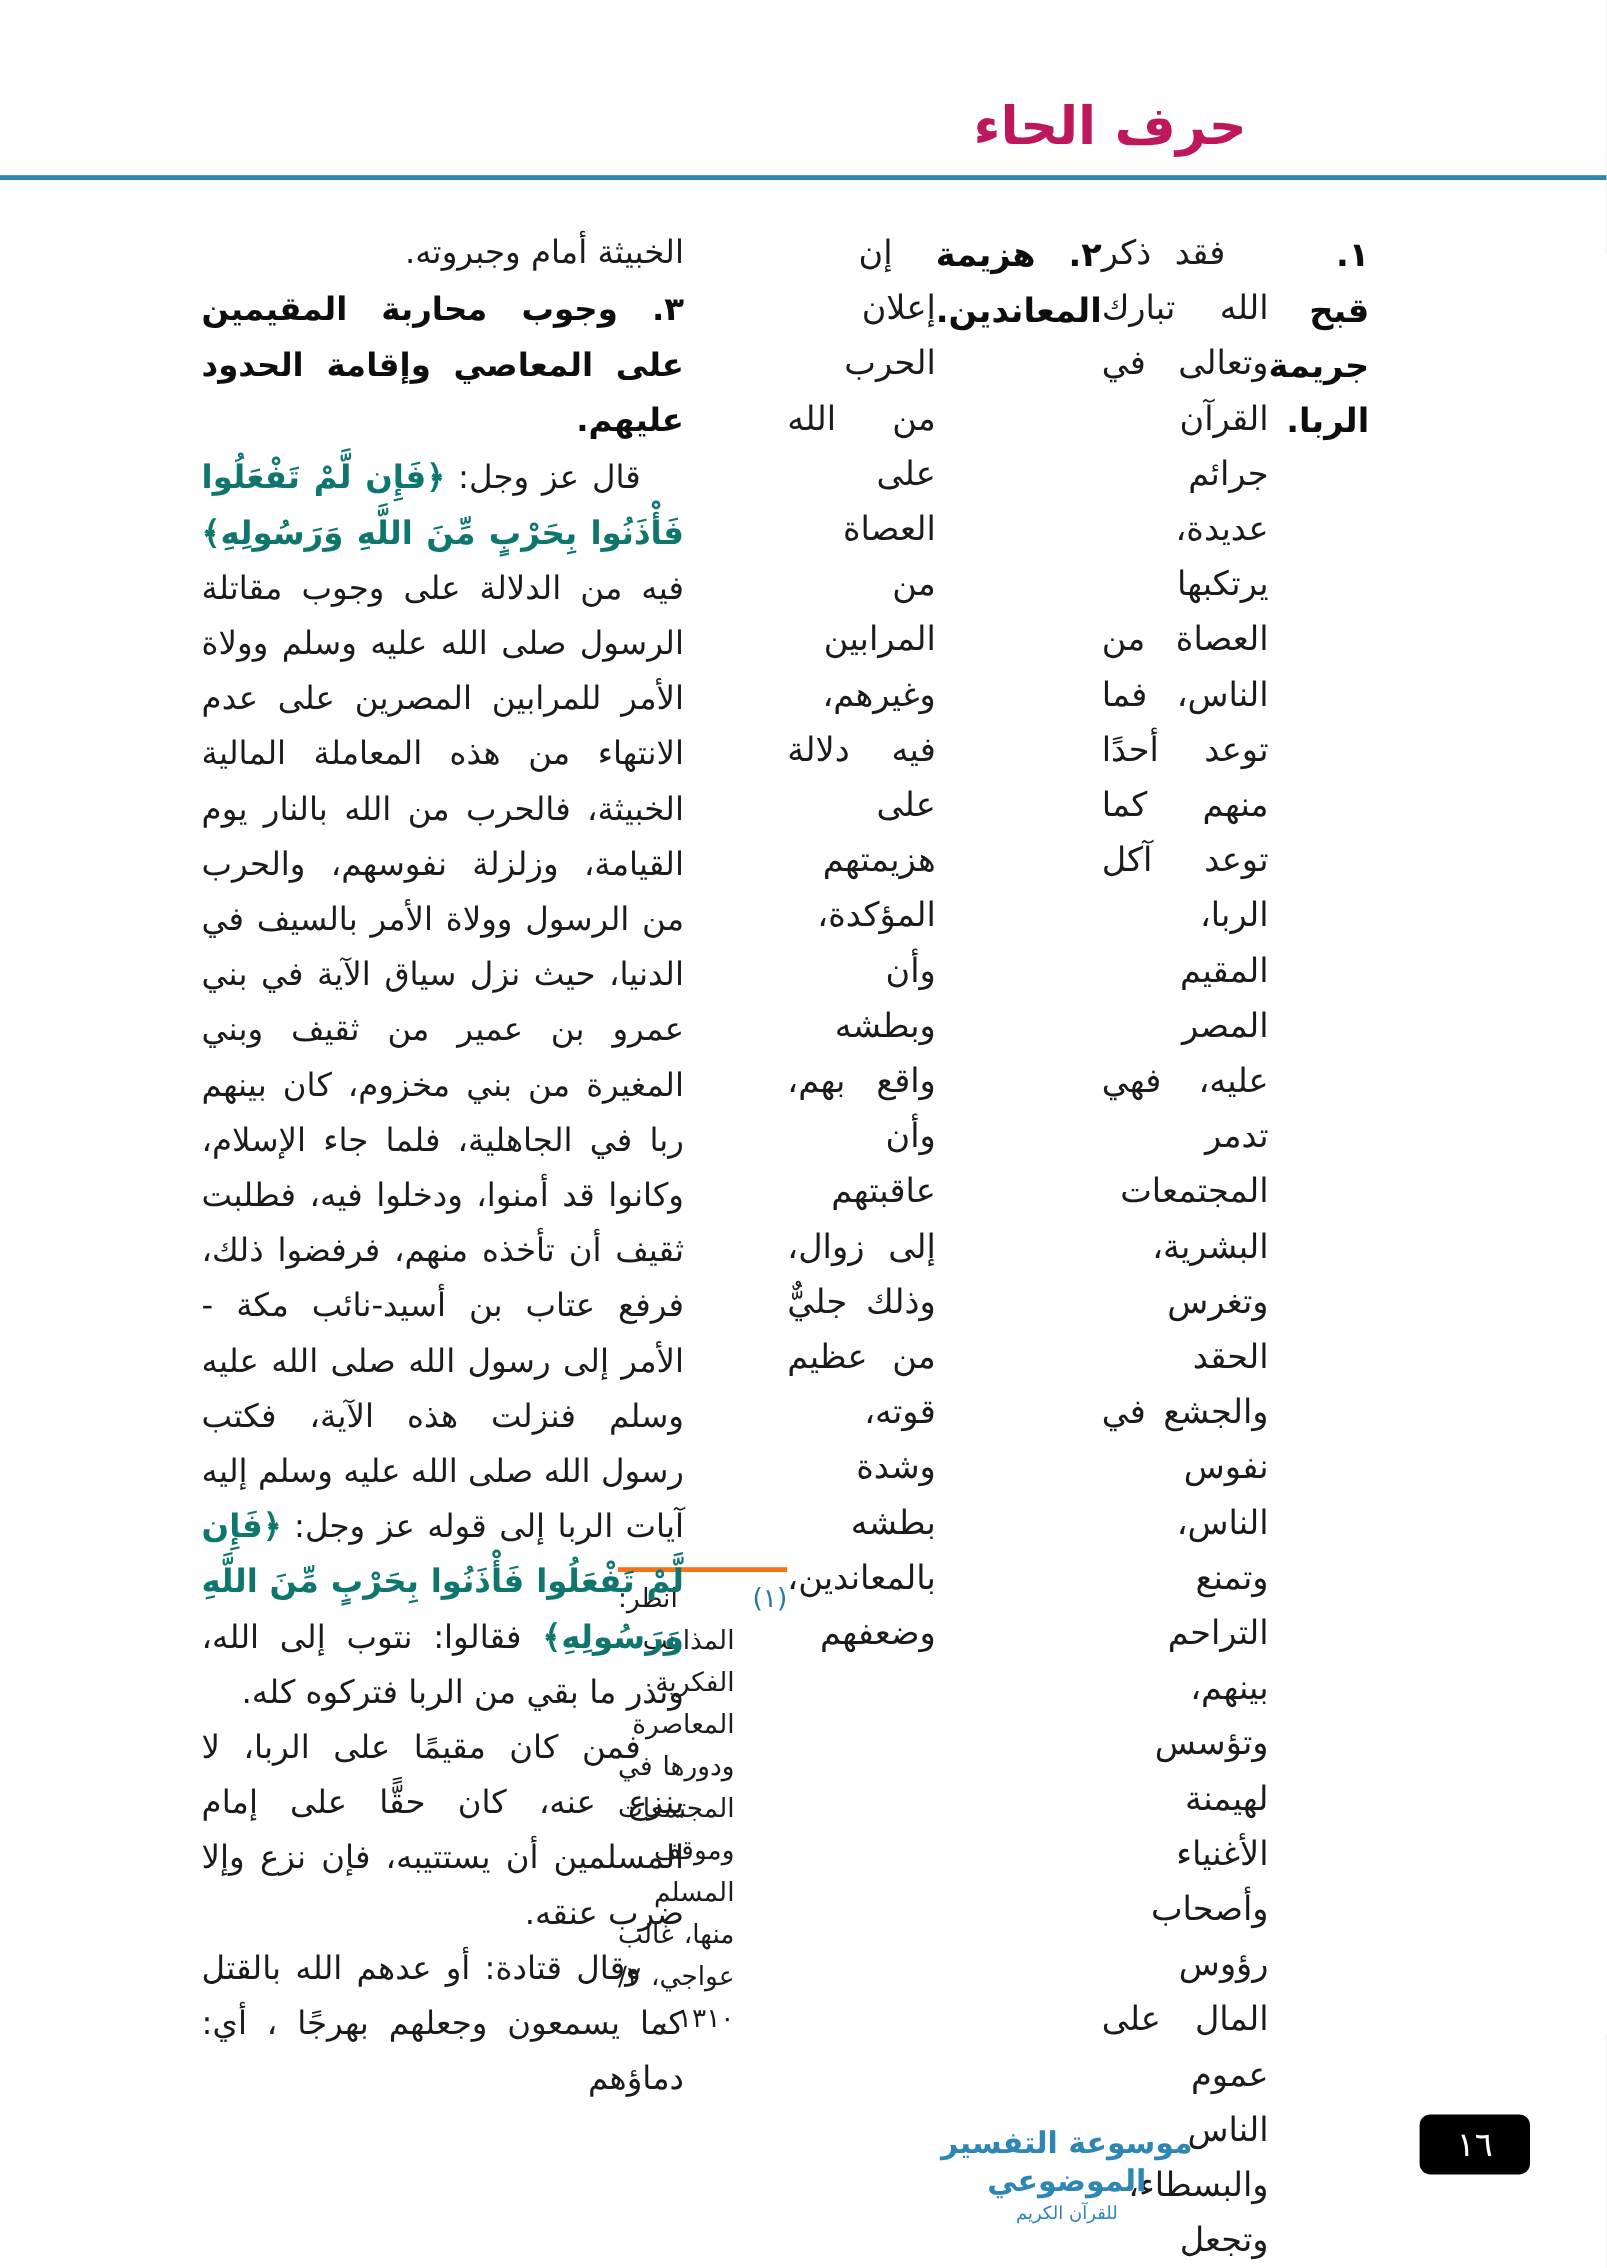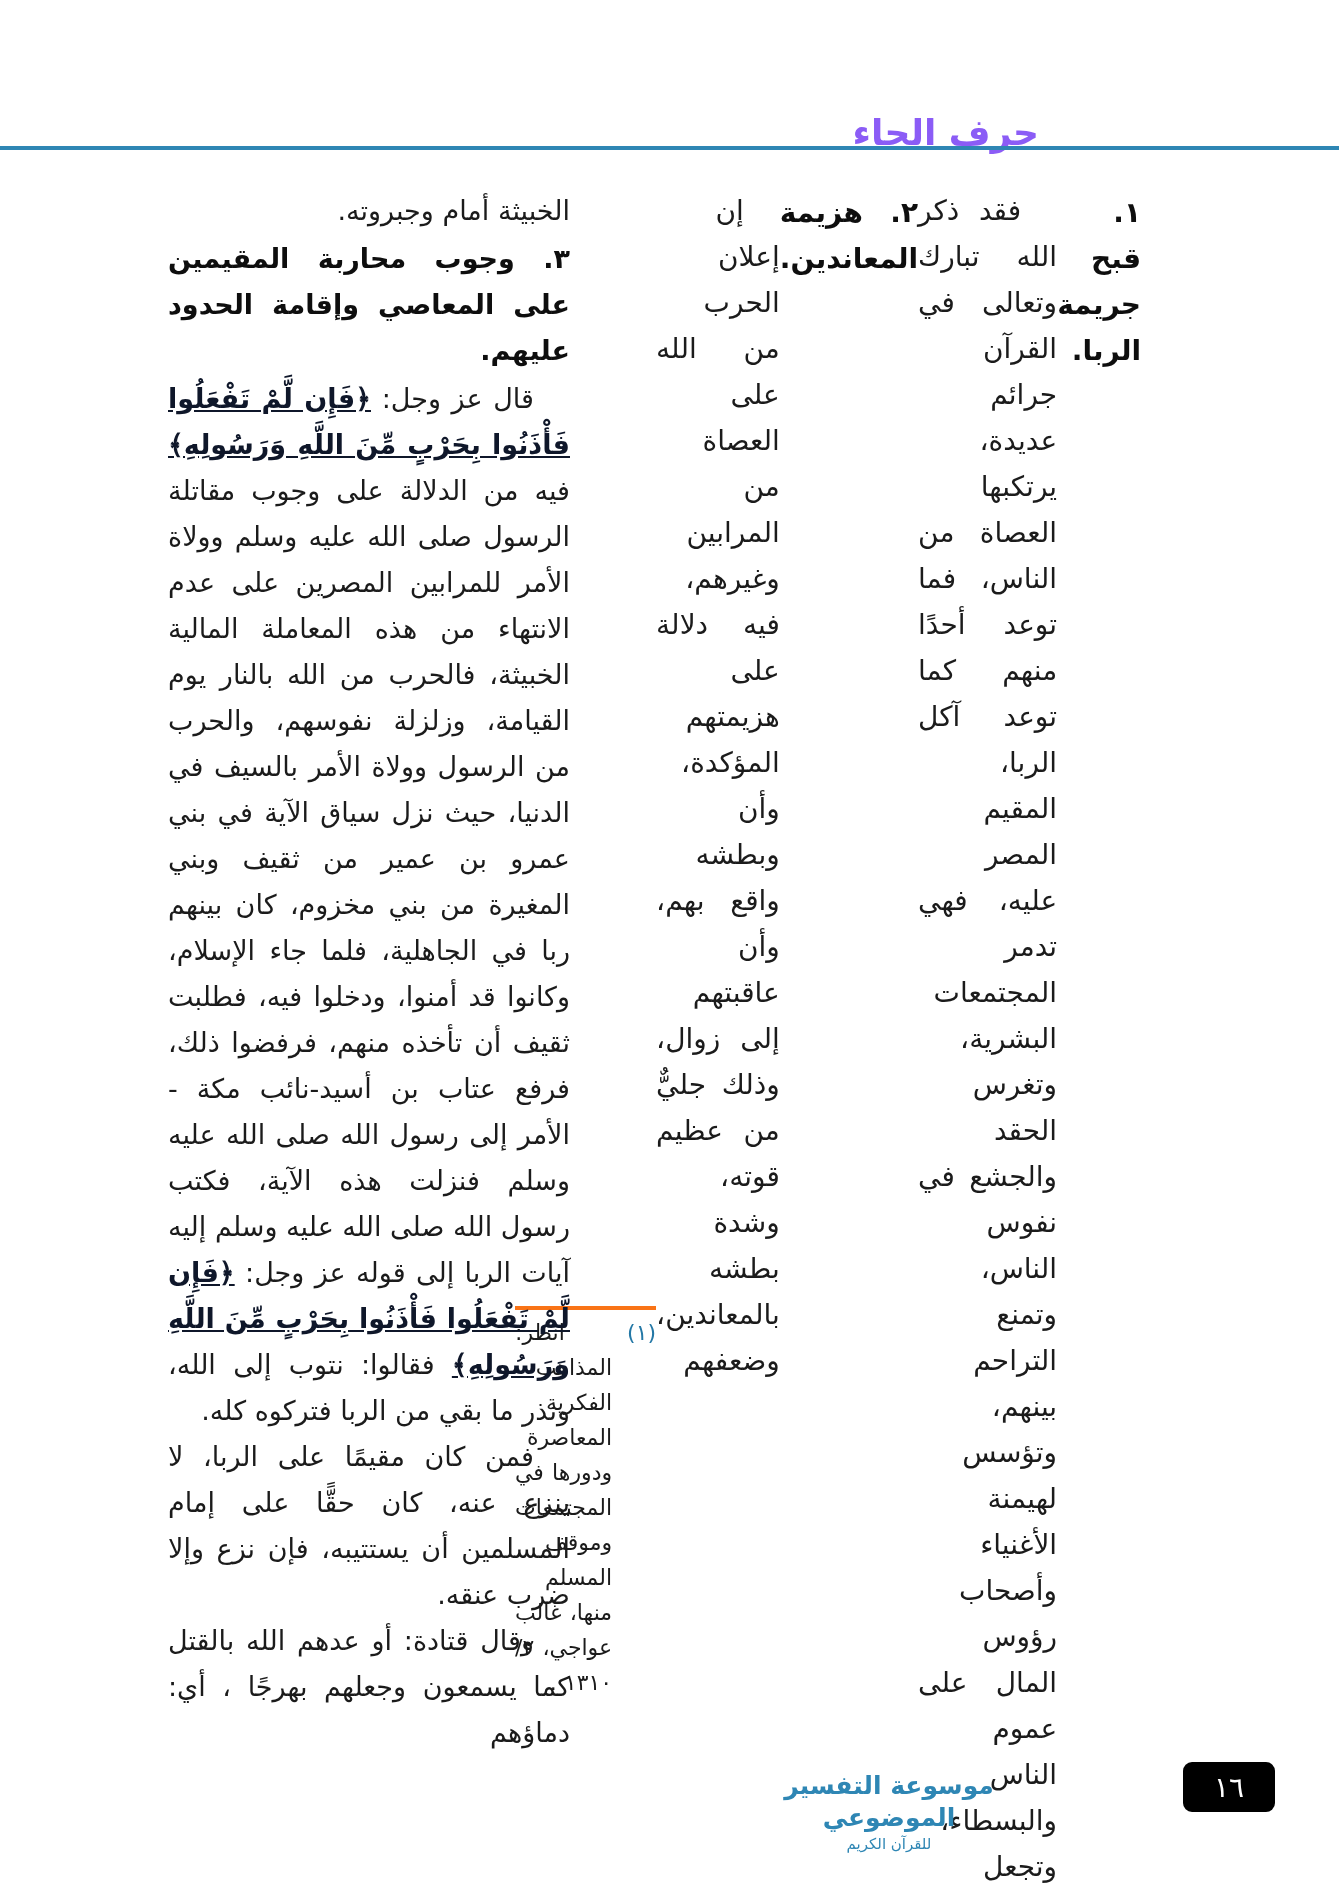--- a/index.html
+++ b/index.html
@@ -14,25 +14,24 @@
     overflow: hidden;
     font-family: "DejaVu Sans", sans-serif;
     color: #1b1b1b;
   }
 
   
   .header-title {
     position: absolute;
     top: 80px;
     right: 300px;
-    font-size: 36px;
+    font-size: 44px;
     font-weight: bold;
-    color: #8b5cf6;
+    color: #be185d;
     letter-spacing: 1px;
-    margin-top: 32px;
   }
   .header-rule {
     position: absolute;
     top: 146px;
     left: 0;
     right: 0;
     height: 4px;
     background: #2e86b4;
   }
 
@@ -63,21 +62,21 @@
   }
   .heading {
     margin: 2px 0;
     font-size: inherit;
     font-weight: bold;
     color: #0e0e0e;
     text-align: justify;
   }
   .para { margin: 0; text-indent: 36px; }
   .para.no-indent { text-indent: 0; }
-  .quran { color: #0f172a; font-weight: bold; text-decoration: underline; }
+  .quran { color: #0f766e; font-weight: bold; }
   .fn-ref {
     color: #2478a6;
     font-size: 18px;
     position: relative;
     top: -10px;
     word-spacing: 0;
   }
 
   
   .footnote {

